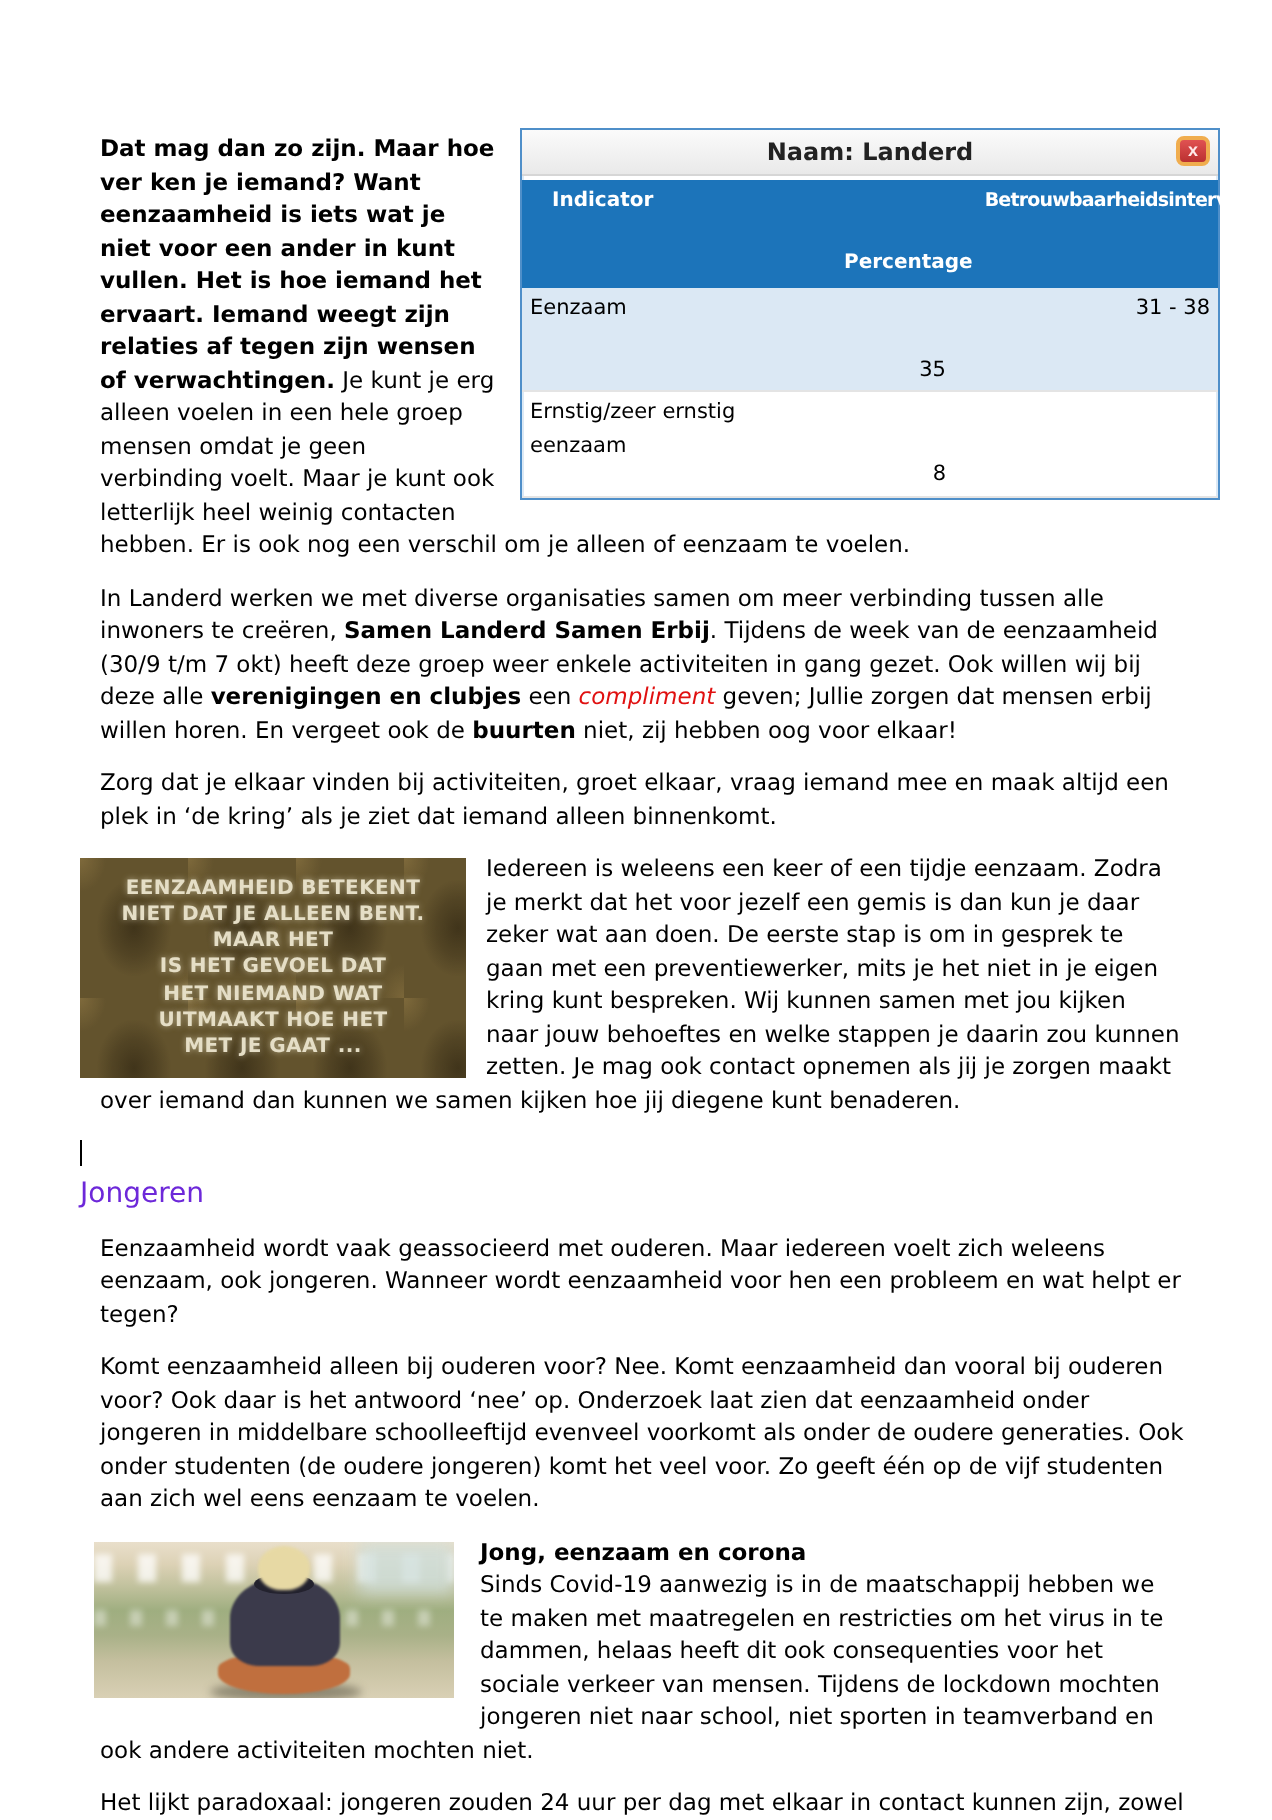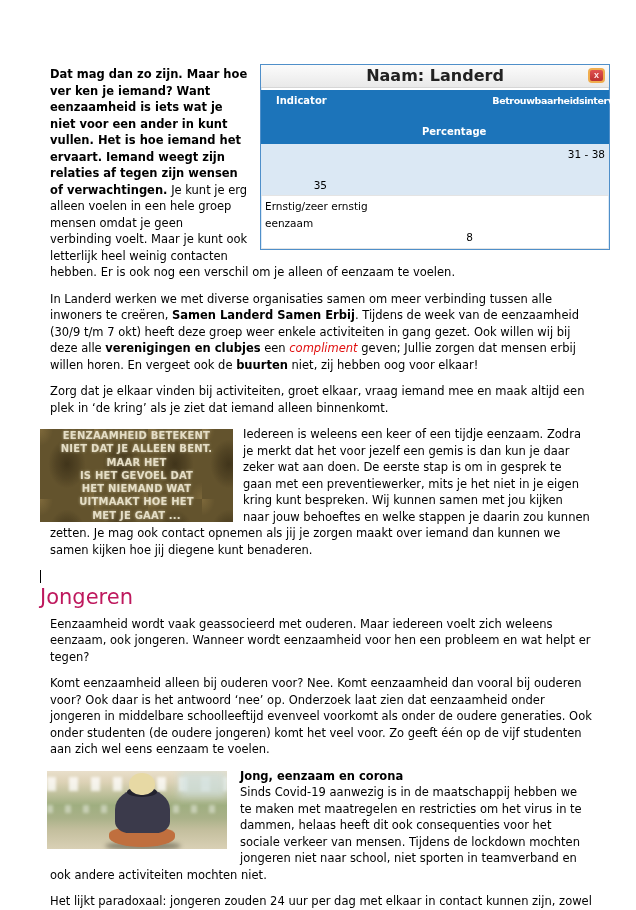--- a/index.html
+++ b/index.html
@@ -8,46 +8,46 @@
   .doc-title{font-size:13px;font-weight:bold;color:#1f4068;text-decoration:underline;margin:0 0 22px 0;letter-spacing:0.1px;}
   .misspelled{text-decoration-line:underline;text-decoration-style:wavy;text-decoration-color:#e02020;text-decoration-thickness:1px;}
   .flow{font-size:11.5px;line-height:16.5px;}
   .para{margin:10px;text-align:left;}
   b{font-weight:bold;}
   .accent-italic{color:#e01010;font-style:italic;}
 
   
   .popup{float:right;width:348px;margin:-2px -8px 8px 12px;border:1px solid #4f8fc9;background:#fff;box-shadow:0 0 0 1px #dce9f5 inset;}
   .popup-titlebar{position:relative;height:22px;background:linear-gradient(#fbfbfb,#e9e9e9);border-bottom:1px solid #d6d6d6;text-align:center;}
-  .popup-title{font-size:16px;font-weight:bold;color:#222;line-height:22px;}
+  .popup-title{font-size:12px;font-weight:bold;color:#222;line-height:22px;}
   .popup-close{position:absolute;right:4px;top:3px;width:17px;height:15px;background:linear-gradient(#e05252,#bb3030);border:2px solid #f0ad4e;border-radius:4px;color:#ffe9e9;font-size:9px;font-weight:bold;line-height:11px;text-align:center;cursor:pointer;padding:0;}
   .tbl{width:100%;margin-top:2px;}
   .tbl-head{display:flex;background:#1c74ba;color:#fff;font-weight:bold;font-size:10px;padding:3px 15px;}
   .tbl-row{display:flex;font-size:10.5px;padding:2px 4px;border-bottom:1px solid #e4e4e4;}
   .row-alt{background:#dbe8f4;}
   .col-ind{flex:0 0 146px;text-align:left;}
   .col-pct{flex:0 0 62px;text-align:right;padding-right:6px;margin-top:31px;}
   .col-int{flex:1 1 auto;text-align:right;}
   .head-int{letter-spacing:-0.4px;font-size:9.5px;white-space:nowrap;}
   .popup-cut{font-size:7.5px;color:#9a9a9a;letter-spacing:0.4px;filter:blur(0.7px);padding:2px 6px 1px 6px;white-space:nowrap;overflow:hidden;}
 
   
-  .quote-img{float:left;width:193px;height:93px;margin:3px 10px 2px 0;background-color:#63532d;
+  .quote-img{float:left;width:193px;height:110px;margin:3px 10px 2px 0;background-color:#63532d;
     background-image:
       radial-gradient(ellipse 26px 34px at 50% 50%, rgba(22,15,4,0.45) 0%, rgba(22,15,4,0.22) 42%, transparent 72%),
       radial-gradient(ellipse 20px 26px at 0% 0%, rgba(178,148,86,0.35) 0%, transparent 65%),
       radial-gradient(ellipse 20px 26px at 100% 100%, rgba(178,148,86,0.3) 0%, transparent 65%);
     background-size:54px 70px;
     display:flex;flex-direction:column;justify-content:center;align-items:center;}
   .quote-line{font-size:10px;font-weight:bold;line-height:13.2px;color:#e5dec6;letter-spacing:0.2px;white-space:nowrap;text-shadow:0 0 3px rgba(250,244,214,0.55);}
 
   .cursor-line{height:17px;}
   .text-cursor{display:inline-block;width:1px;height:13px;background:#000;vertical-align:middle;}
 
-  .h-jongeren{font-size:21px;font-weight:400;color:#be185d;margin:4px 0 7px 0;}
+  .h-jongeren{font-size:14px;font-weight:400;color:#6d28d9;margin:4px 0 7px 0;}
 
   
   .photo{float:left;position:relative;width:180px;height:78px;margin:3px 13px 2px 7px;overflow:hidden;
     background:linear-gradient(180deg,#e9dfcb 0%,#ddd2b6 14%,#c2c29e 28%,#9fae80 44%,#a9b188 60%,#c4bf9e 76%,#d9d0b5 100%);}
   .photo .shimmer{position:absolute;left:0;top:6px;width:100%;height:14px;background:repeating-linear-gradient(90deg,rgba(255,255,255,0.75) 0 9px,rgba(255,255,255,0) 9px 22px);filter:blur(1.5px);}
   .photo .shimmer2{position:absolute;left:0;top:34px;width:100%;height:8px;background:repeating-linear-gradient(90deg,rgba(255,255,255,0.4) 0 6px,rgba(255,255,255,0) 6px 18px);filter:blur(1.6px);}
   .photo .bluepatch{position:absolute;right:0;top:0;width:48px;height:26px;background:#cfdfdc;filter:blur(4px);opacity:0.8;}
   .person-hair{position:absolute;left:82px;top:2px;width:26px;height:22px;background:#e7d9a4;border-radius:50% 50% 45% 45%;filter:blur(0.7px);}
   .person-jacket{position:absolute;left:68px;top:18px;width:55px;height:44px;background:#3b3a4b;border-radius:46% 46% 26% 26%;filter:blur(0.4px);}
   .person-collar{position:absolute;left:80px;top:16px;width:30px;height:10px;background:#23222e;border-radius:50%;}
@@ -71,20 +71,21 @@
         <span class="popup-title">Naam: Landerd</span>
         <button class="popup-close">x</button>
       </div>
       <div class="tbl">
         <div class="tbl-head">
           <span class="col-ind">Indicator</span>
           <span class="col-pct">Percentage</span>
           <span class="col-int head-int">Betrouwbaarheidsinterval (95%)</span>
         </div>
         <div class="tbl-row row-alt">
+          <span class="col-ind">Eenzaam</span>
           <span class="col-pct">35</span>
           <span class="col-int">31 - 38</span>
         </div>
         <div class="tbl-row">
           <span class="col-ind">Ernstig/zeer ernstig eenzaam</span>
           <span class="col-pct">8</span>
         </div>
       </div>
     </div>
 

